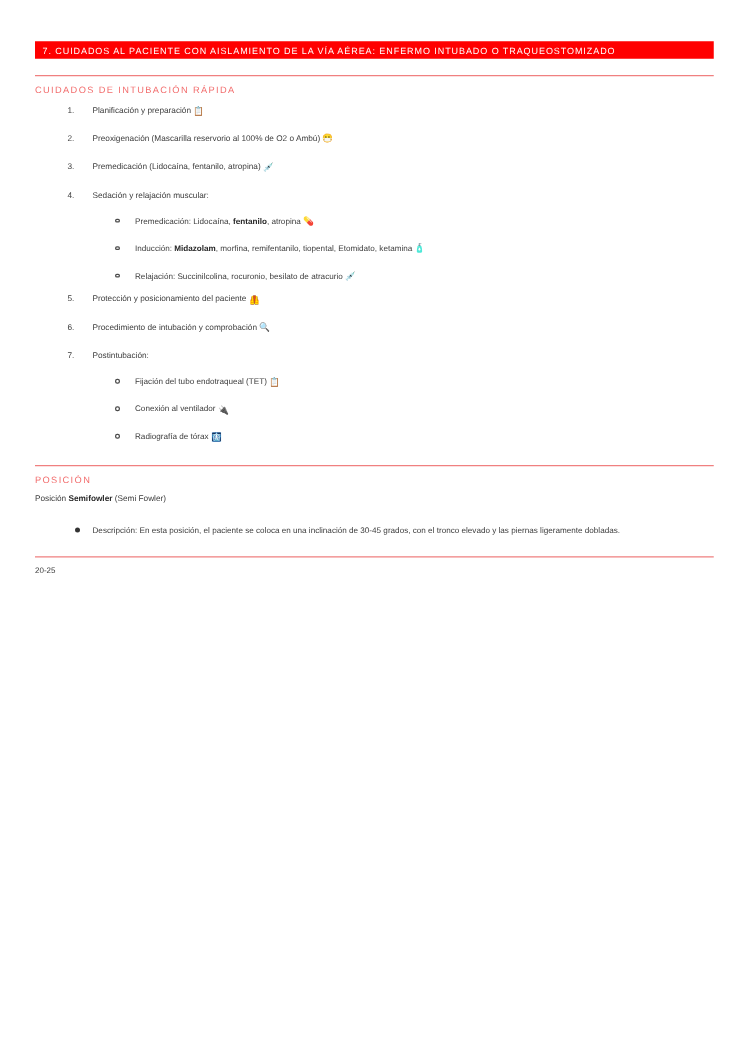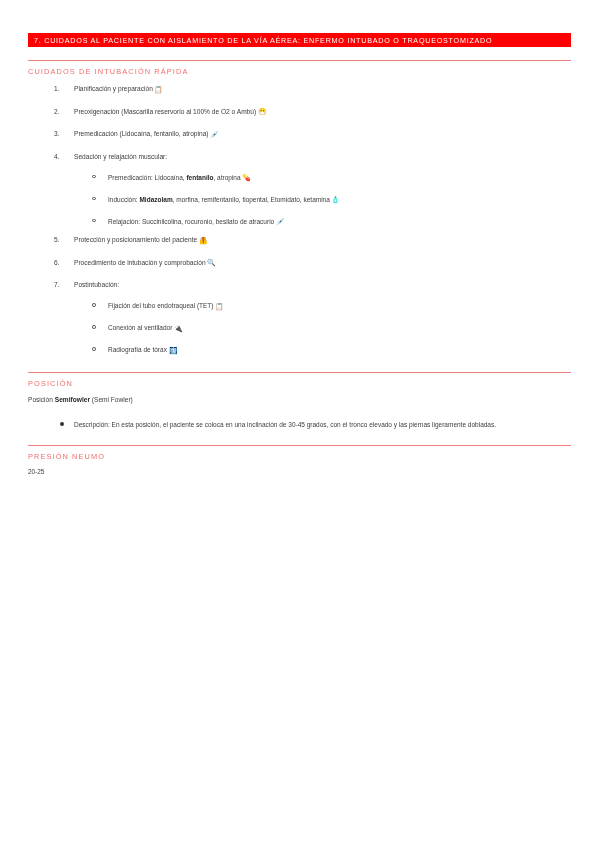--- a/index.html
+++ b/index.html
@@ -247,17 +247,16 @@
     <ul class="filled">
       <li>
         <span class="dot"></span>
         <span>Descripción: En esta posición, el paciente se coloca en una inclinación de 30-45 grados, con el tronco elevado y las piernas ligeramente dobladas.</span>
       </li>
     </ul>
   </div>
 
   <div class="section" style="margin-top:16px;">
     <div class="section-rule"></div>
-    <div class="section-title">PRESIÓN NEUMO</div>
     <div class="value-line">20-25</div>
   </div>
 
 </div>
 
 </body></html>

